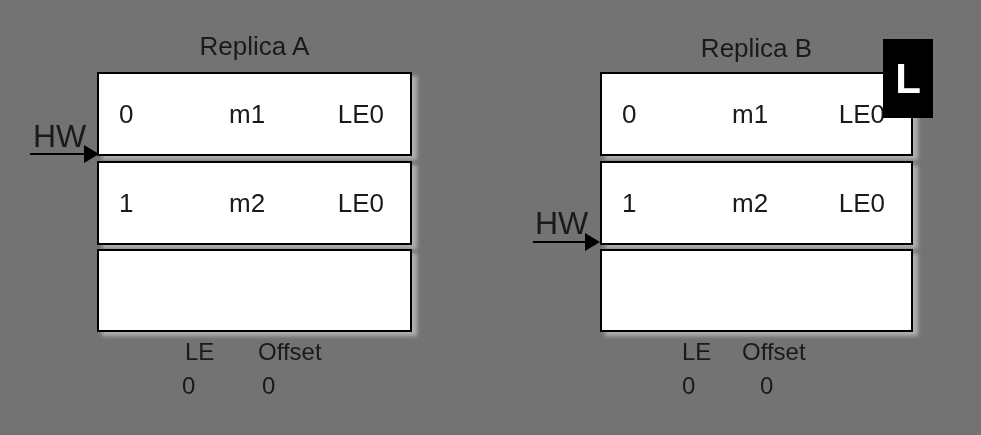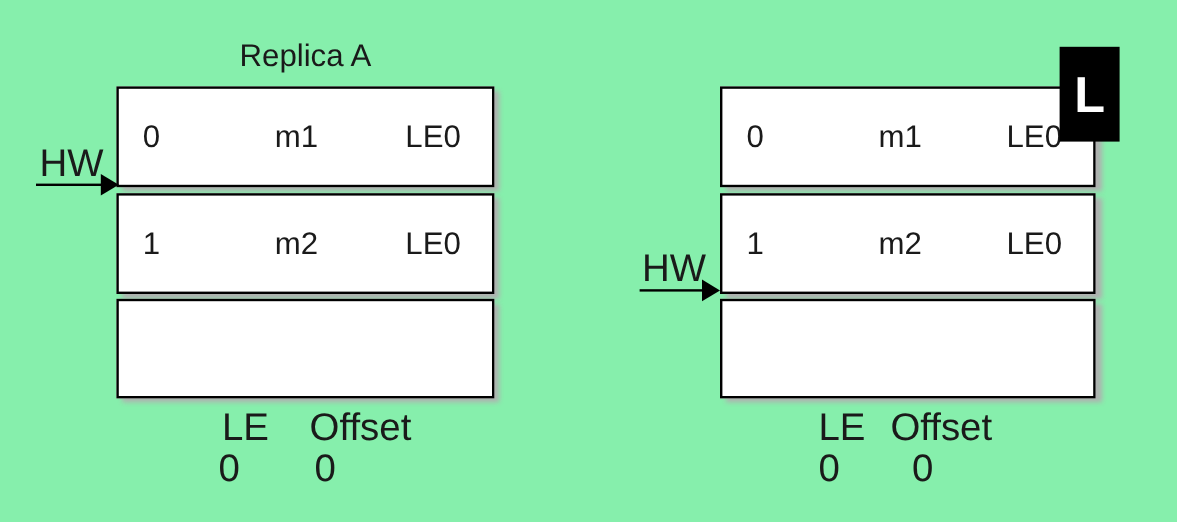--- a/index.html
+++ b/index.html
@@ -1,19 +1,19 @@
 <!DOCTYPE html>
 <html><head>
 <meta charset="utf-8">
 <style>
   html,body{margin:0;padding:0;background:#ffffff;}
   .canvas{
     position:relative;
     width:981px;height:435px;
-    background:#86efac;
+    background:#737373;
     font-family:"Liberation Sans",sans-serif;
     color:#1a1a1a;
     overflow:hidden;
   }
   .title{
     position:absolute;
     font-size:26px;
     text-align:center;
     white-space:nowrap;
   }
@@ -65,21 +65,21 @@
     width:0;height:0;
     border-top:9px solid transparent;
     border-bottom:9px solid transparent;
     border-left:15px solid #000000;
   }
   .arrow-head-a{left:84px;top:145px;}
   .arrow-head-b{left:585px;top:233px;}
 
   .stat{
     position:absolute;
-    font-size:32px;
+    font-size:24px;
     white-space:nowrap;
   }
   .le-label-a{left:185px;top:338px;}
   .offset-label-a{left:258px;top:338px;}
   .le-value-a{left:182px;top:372px;}
   .offset-value-a{left:262px;top:372px;}
 
   .le-label-b{left:682px;top:338px;}
   .offset-label-b{left:742px;top:338px;}
   .le-value-b{left:682px;top:372px;}
@@ -123,20 +123,21 @@
     <span class="hw-label hw-label-a">HW</span>
     <div class="arrow-line arrow-line-a"></div>
     <div class="arrow-head arrow-head-a"></div>
   </div>
 
   <span class="stat le-label-a">LE</span>
   <span class="stat offset-label-a">Offset</span>
   <span class="stat le-value-a">0</span>
   <span class="stat offset-value-a">0</span>
 
+  <div class="title title-b">Replica B</div>
 
   <div class="log-row col-b row-1">
     <span class="cell cell-idx">0</span>
     <span class="cell cell-msg">m1</span>
     <span class="cell cell-epoch">LE0</span>
   </div>
 
   <div class="log-row col-b row-2">
     <span class="cell cell-idx">1</span>
     <span class="cell cell-msg">m2</span>

